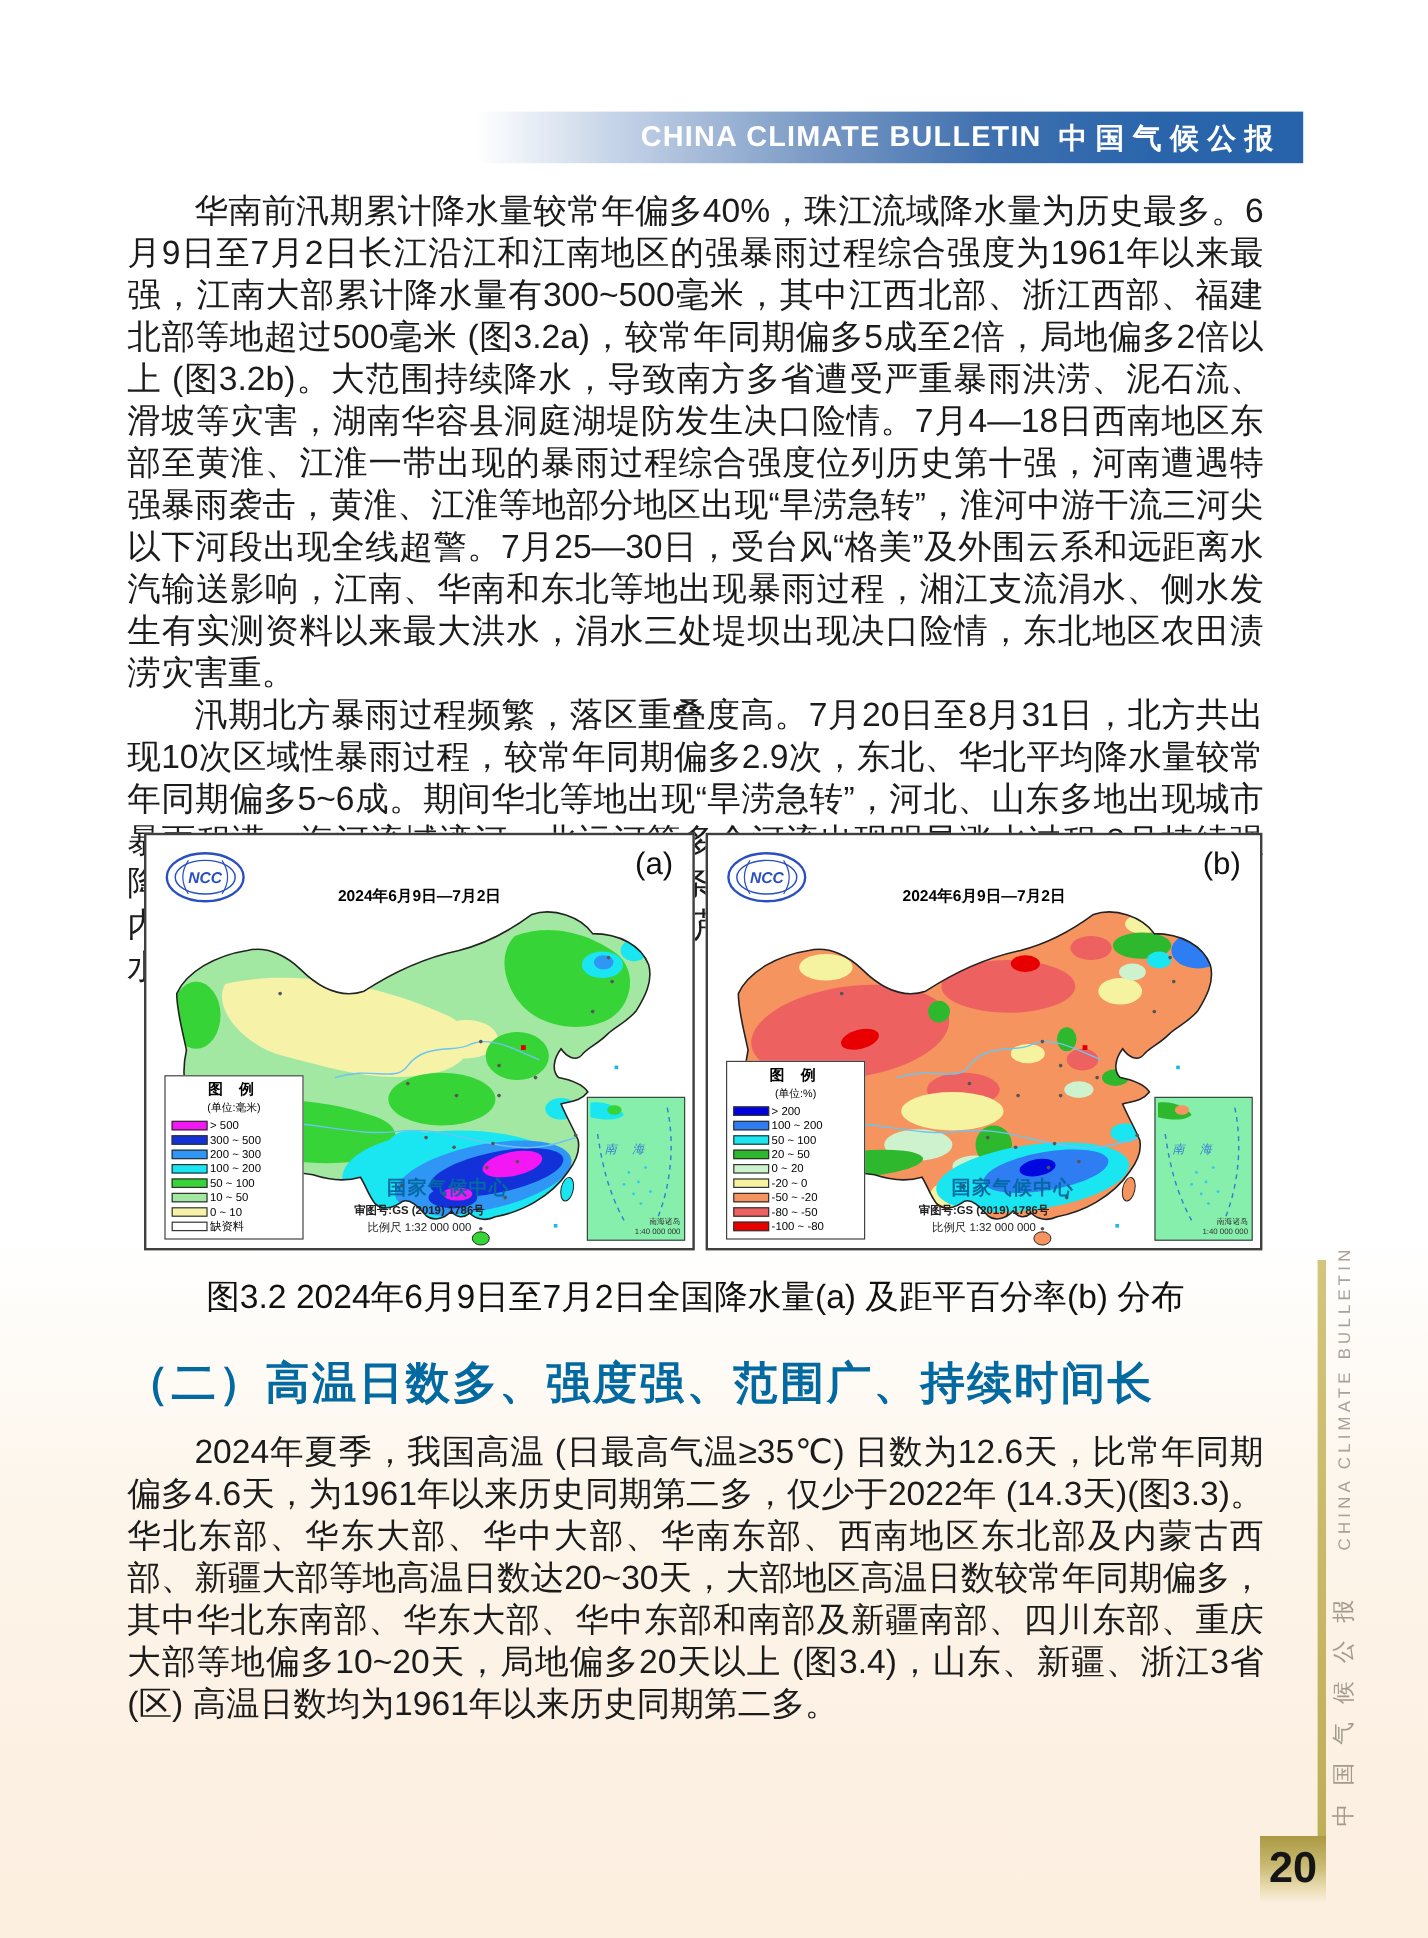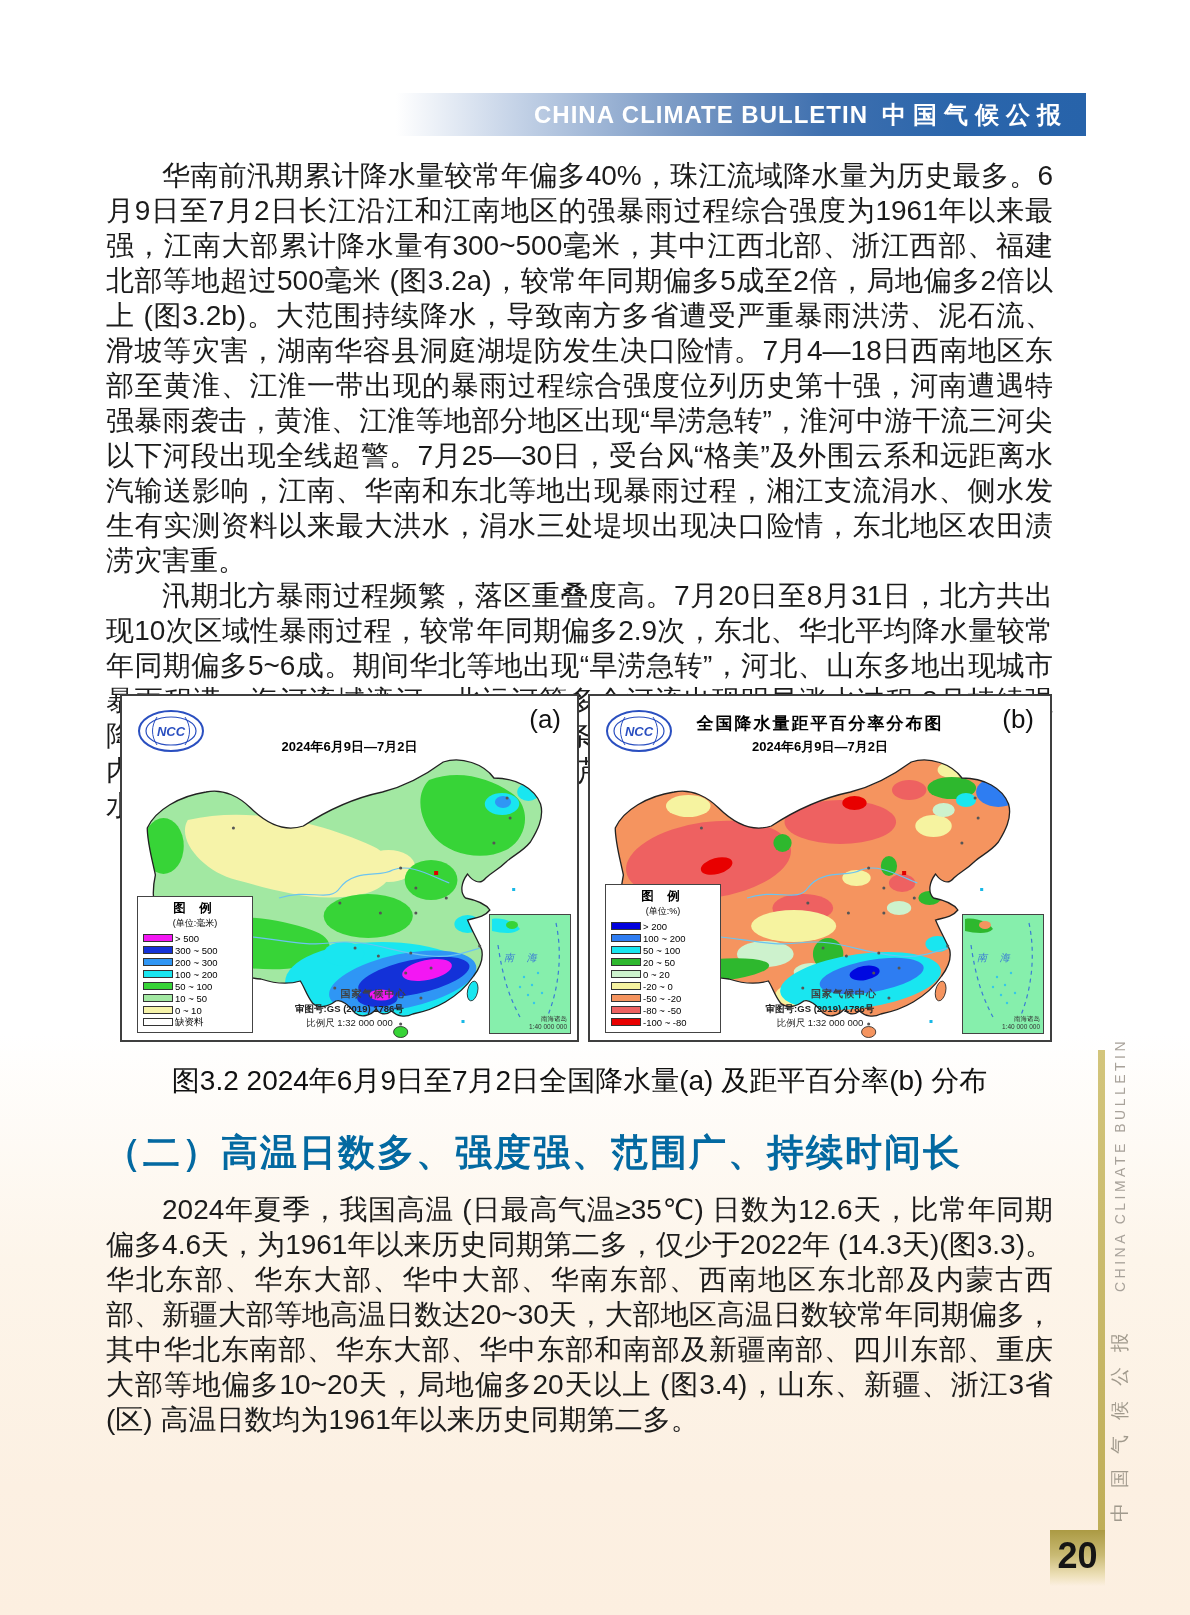--- a/index.html
+++ b/index.html
@@ -48,21 +48,21 @@
     position:absolute;left:15px;bottom:7px;width:104px;background:#fff;
     border:1px solid #444;padding:3px 5px 4px 5px;box-sizing:content-box;z-index:3;
   }
   .lg-title{text-align:center;font-size:12.5px;font-weight:bold;letter-spacing:5px;color:#000;}
   .lg-unit{text-align:center;font-size:9px;color:#000;margin-bottom:2px;}
   .lg-row{display:flex;align-items:center;height:12px;gap:2px;}
   .lg-sw{width:30px;height:8px;border:1px solid #333;flex:none;box-sizing:border-box;}
   .lg-lb{font-size:9.5px;color:#000;white-space:nowrap;}
   .credit-block{position:absolute;left:0;right:0;bottom:10px;margin:0 auto;width:190px;
     text-align:center;z-index:2;}
-  .credit-line1{font-size:10px;font-weight:bold;color:#404040;letter-spacing:1px;margin-left:48px;}
+  .credit-line1{font-size:16px;font-weight:bold;color:#0369a1;letter-spacing:1px;margin-left:48px;}
   .credit-line2{font-size:9.5px;color:#222;margin-top:2px;font-weight:bold;}
   .credit-line3{font-size:9.5px;color:#222;margin-top:1px;}
   .inset-box{
     position:absolute;right:6px;bottom:6px;width:80px;height:118px;background:#86efac;
     border:1px solid #444;z-index:3;overflow:hidden;
   }
   .inset-sea{position:absolute;left:14px;top:36px;font-size:10px;font-style:italic;
     color:#3a7bd5;letter-spacing:5px;}
   .inset-cap{position:absolute;right:3px;bottom:3px;text-align:right;
     font-size:6.5px;color:#333;line-height:7.5px;}
@@ -240,21 +240,20 @@
   </div>
 </div>
 
 <div class="map-panel" id="panelB">
   <svg class="ncc-logo" viewBox="0 0 70 46">
     <ellipse cx="35" cy="23" rx="32" ry="20" fill="none" stroke="#2a4fc0" stroke-width="2"></ellipse>
     <ellipse cx="35" cy="23" rx="25" ry="14" fill="none" stroke="#2a4fc0" stroke-width="1.2"></ellipse>
     <path d="M21 9 C15 18 15 28 21 37 M49 9 C55 18 55 28 49 37" fill="none" stroke="#2a4fc0" stroke-width="1"></path>
     <text x="35" y="28" text-anchor="middle" font-size="13" font-style="italic" font-weight="bold" fill="#2a4fc0">NCC</text>
   </svg>
-  <div class="map-title">全国降水量距平百分率分布图</div>
   <div class="map-subtitle">2024年6月9日—7月2日</div>
   <div class="panel-label">(b)</div>
 
   <svg class="china-svg" viewBox="0 0 442 292" preserveAspectRatio="none">
     <defs>
       <path id="cnB" d="M20 80 C28 62 52 48 78 44 C96 40 112 50 122 60 C138 76 156 84 174 78 C198 62 224 50 252 44 C276 38 296 26 312 14 C330 8 352 16 362 30 C384 30 402 40 408 56 C412 70 404 84 398 94 C390 104 380 108 374 114 C366 122 360 124 354 130 C348 138 340 132 336 126 C330 134 328 144 334 150 C344 152 354 156 358 162 C352 170 342 170 336 172 C340 182 346 192 350 202 C352 212 348 220 342 228 C334 240 324 248 314 254 C304 260 292 264 282 266 C274 270 266 268 261 263 C255 268 249 266 246 261 C240 268 231 270 225 265 C218 257 212 251 206 253 C198 259 189 261 183 255 C177 247 175 239 171 233 C158 237 144 235 132 231 C110 229 88 221 70 209 C52 197 40 189 34 179 C26 163 24 145 28 127 C24 108 20 94 20 80 Z"></path>
       <clipPath id="clipB">
           <use href="#cnB"></use>
         </clipPath>
     </defs>

